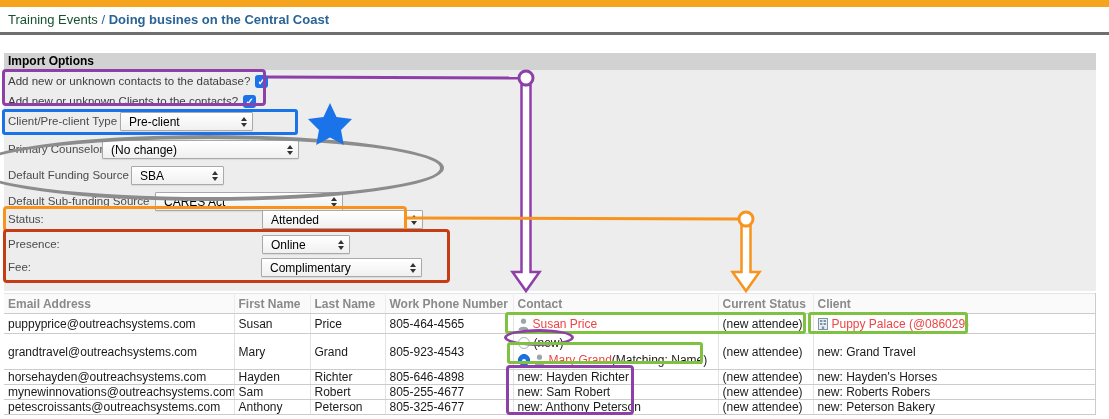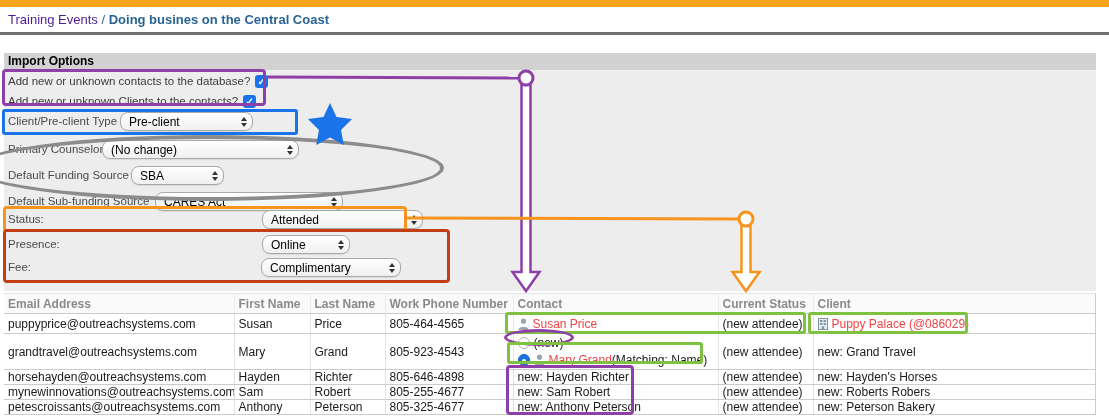--- a/index.html
+++ b/index.html
@@ -2,37 +2,37 @@
 <html><head>
 <meta charset="utf-8">
 <style>
   * { margin:0; padding:0; box-sizing:border-box; }
   body { font-family:"Liberation Sans", sans-serif; background:#fff; }
   #app { position:relative; width:1109px; height:419px; overflow:hidden; background:#fff; }
 
   .topbar { position:absolute; left:0; top:0; width:1109px; height:7px; background:#f6a41d; }
 
   .breadcrumb { position:absolute; left:8px; top:12px; font-size:13px; color:#2a6496; }
-  .breadcrumb .crumb-link { color:#4c1d95; text-decoration:none; }
+  .breadcrumb .crumb-link { color:#14532d; text-decoration:none; }
   .breadcrumb .crumb-current { font-weight:bold; }
 
   .rule { position:absolute; left:0; top:32px; width:1109px; height:3px; background:#6f6f6f; }
 
   .panel-header { position:absolute; left:4px; top:53px; width:1092px; height:22px; background:#d2d2d2;
                   font-size:12px; font-weight:bold; color:#000; line-height:17px; padding-left:4px; }
   .panel-body { position:absolute; left:4px; top:70px; width:1092px; height:221px; background:#ededed; }
 
   .cb-row { position:absolute; left:8px; height:16px; display:flex; align-items:center; font-size:11.5px; color:#3c3c3c; }
   .checkbox { width:13px; height:13px; margin-left:5px; background:#1a73e8; border-radius:3px;
               color:#fff; font-size:10px; font-weight:bold; line-height:13px; text-align:center; }
 
   .form-row { position:absolute; left:8px; width:1080px; height:24px; font-size:11.5px; color:#4a4a4a;text-align:right; }
   .form-row .flabel { position:absolute; left:0; top:5px; white-space:nowrap; }
   .selectbox { position:absolute; top:2px; height:19px; background:linear-gradient(#ffffff,#f0f0f0);
-               border:1px solid #a9a9a9; border-radius:8px; box-shadow:0 1px 1px rgba(0,0,0,0.08);
+               border:1px solid #a9a9a9; border-radius:1px; box-shadow:0 1px 1px rgba(0,0,0,0.08);
                font-size:12px; color:#000; display:flex; align-items:center; padding-left:8px; }
   .spinner { position:absolute; right:5px; top:50%; transform:translateY(-50%); display:flex; flex-direction:column; align-items:center; }
   .spin-up { width:0; height:0; border-left:3.5px solid transparent; border-right:3.5px solid transparent; border-bottom:4px solid #333; margin-bottom:2px; }
   .spin-down { width:0; height:0; border-left:3.5px solid transparent; border-right:3.5px solid transparent; border-top:4px solid #333; }
 
   
   .ann { position:absolute; background:transparent; z-index:5; pointer-events:none; }
   .purple-box { border:3px solid #8e3fa8; border-radius:4px; }
   .blue-box { border:3px solid #1a73e8; border-radius:3px; }
   .gray-ellipse { border:4px solid #8c8c8c; border-radius:50%; }
@@ -142,21 +142,21 @@
     <div class="selectbox" style="left:254px;width:88px;">
       <span>Online</span>
       <span class="spinner">
           <span class="spin-up"></span>
           <span class="spin-down"></span>
         </span>
     </div>
   </div>
   <div class="form-row" style="top:256px;">
     <span class="flabel">Fee:</span>
-    <div class="selectbox" style="left:253px;width:140px;">
+    <div class="selectbox" style="left:253px;width:161px;">
       <span>Complimentary</span>
       <span class="spinner">
           <span class="spin-up"></span>
           <span class="spin-down"></span>
         </span>
     </div>
   </div>
 
   <div class="grid-wrap">
     <table class="grid">

